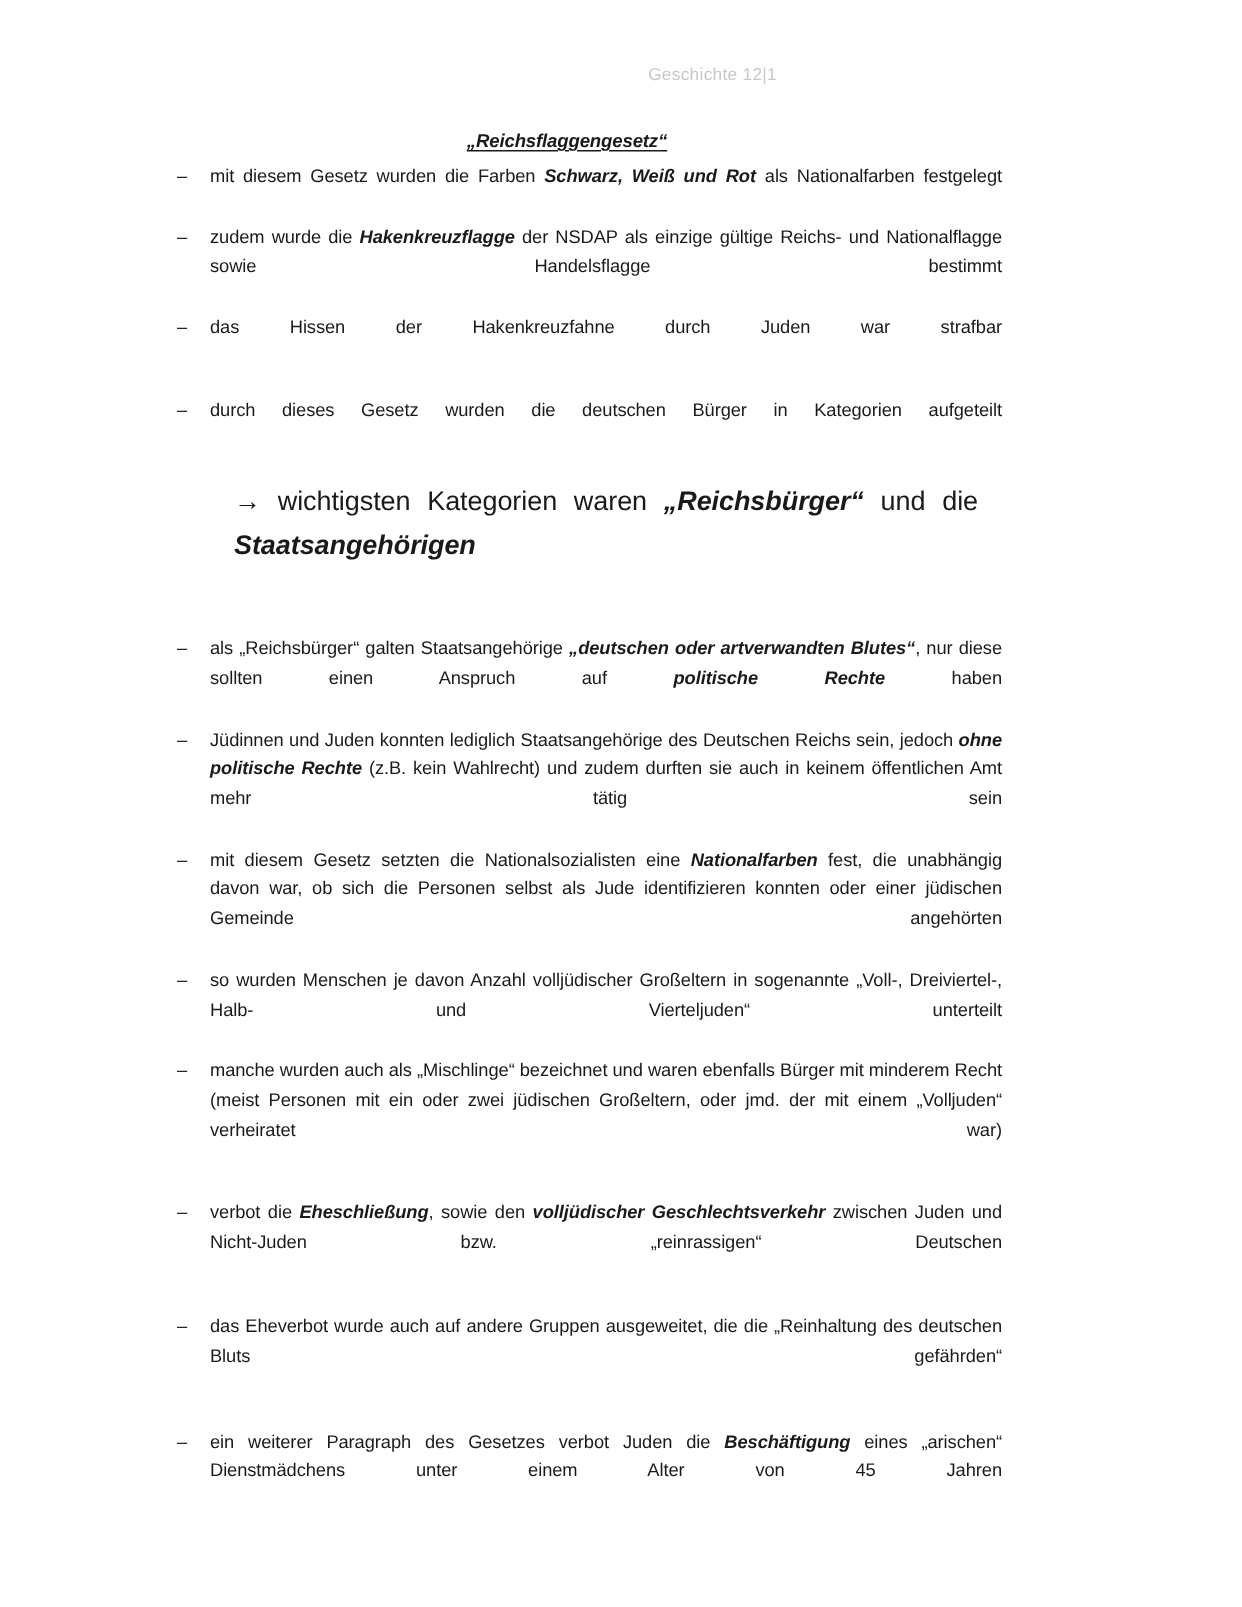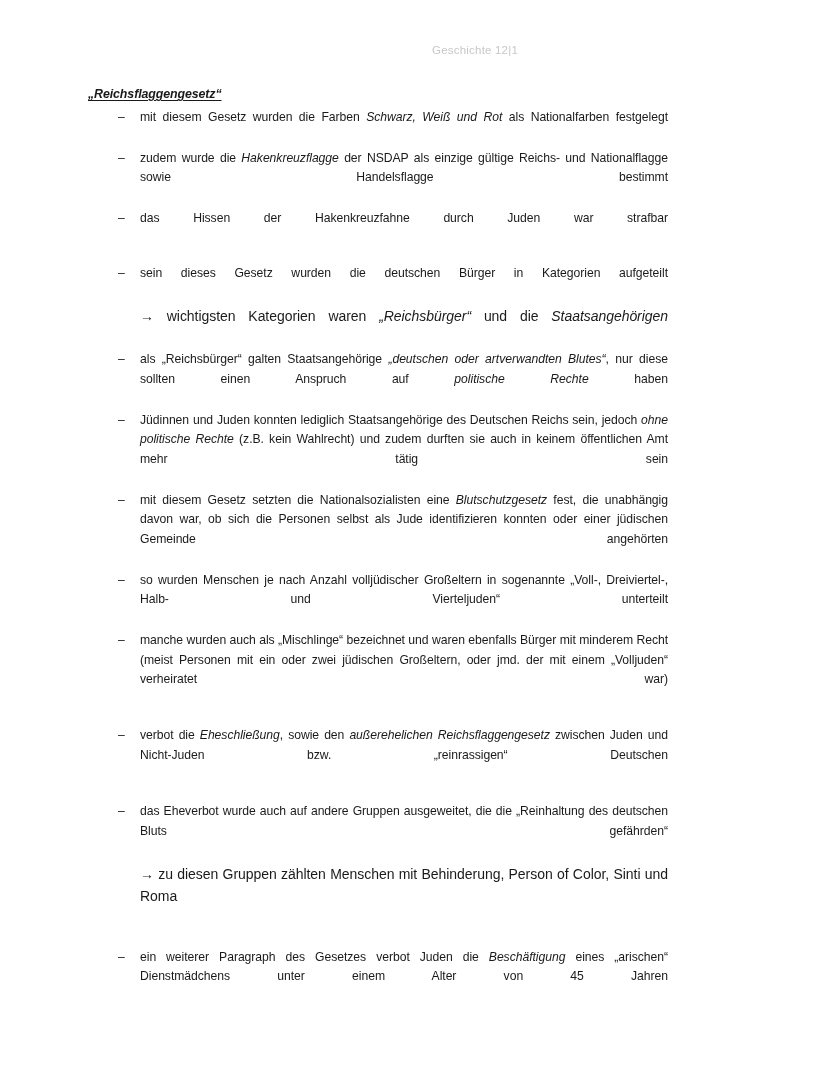--- a/index.html
+++ b/index.html
@@ -56,20 +56,21 @@
 
   .section-heading {
     font-size: 12.4px;
     font-weight: bold;
     font-style: italic;
     text-decoration: underline;
     text-underline-offset: 2px;
     margin: 0 0 4px 0;
     line-height: 1.45;
     letter-spacing: -0.1px;
+    text-align: center;
   }
 
   
   .bullets {
     list-style: none;
     margin: 0;
     padding: 0;
   }
 
   .bullet {
@@ -102,34 +103,34 @@
   .bullet .btext::after {
     content: "";
     display: inline-block;
     width: 100%;
   }
 
   
   .subline {
     position: relative;
     padding-left: 52px;
-    margin: 0;
-    font-size: 14px;
+    margin: 16px;
+    font-size: 18px;
     line-height: 1.62;
     text-align: justify;
     text-justify: inter-word;
     letter-spacing: -0.05px;
   }
   .subline .stext { display: block; }
   .subline .stext::after {
     content: "";
     display: inline-block;
     width: 100%;
   }
-  .bi { font-weight: normal; font-style: italic; }
+  .bi { font-weight: bold; font-style: italic; }
   .ul { text-decoration: underline; text-underline-offset: 2px; }
 </style>
 </head>
 <body>
 
 <div class="page">
 
   <div class="page-header">Geschichte 12|1</div>
 
   <div class="content">
@@ -147,59 +148,56 @@
           <li class="bullet">
             <span class="dash">–</span>
             <span class="btext">das Hissen der Hakenkreuzfahne durch Juden war strafbar</span>
           </li>
         </ul>
       </div>
       <div class="section">
         <ul class="bullets">
           <li class="bullet">
             <span class="dash">–</span>
-            <span class="btext">sein dieses Gesetz wurden die deutschen Bürger in Kategorien aufgeteilt</span>
+            <span class="btext">durch dieses Gesetz wurden die deutschen Bürger in Kategorien aufgeteilt</span>
           </li>
           <li class="subline">
             <span class="stext">→ wichtigsten Kategorien waren <span class="bi">„Reichsbürger“</span> und die <span class="bi">Staatsangehörigen</span></span>
           </li>
           <li class="bullet">
             <span class="dash">–</span>
             <span class="btext">als „Reichsbürger“ galten Staatsangehörige <span class="bi">„deutschen oder artverwandten Blutes“</span>, nur diese sollten einen Anspruch auf <span class="bi">politische Rechte</span> haben</span>
           </li>
           <li class="bullet">
             <span class="dash">–</span>
             <span class="btext">Jüdinnen und Juden konnten lediglich Staatsangehörige des Deutschen Reichs sein, jedoch <span class="bi">ohne politische Rechte</span> (z.B. kein Wahlrecht) und zudem durften sie auch in keinem öffentlichen Amt mehr tätig sein</span>
           </li>
           <li class="bullet">
             <span class="dash">–</span>
-            <span class="btext">mit diesem Gesetz setzten die Nationalsozialisten eine <span class="bi">Blutschutzgesetz</span> fest, die unabhängig davon war, ob sich die Personen selbst als Jude identifizieren konnten oder einer jüdischen Gemeinde angehörten</span>
-          </li>
-          <li class="bullet">
-            <span class="dash">–</span>
-            <span class="btext">so wurden Menschen je nach Anzahl volljüdischer Großeltern in sogenannte „Voll-, Dreiviertel-, Halb- und Vierteljuden“ unterteilt</span>
+            <span class="btext">mit diesem Gesetz setzten die Nationalsozialisten eine <span class="bi">Nationalfarben</span> fest, die unabhängig davon war, ob sich die Personen selbst als Jude identifizieren konnten oder einer jüdischen Gemeinde angehörten</span>
+          </li>
+          <li class="bullet">
+            <span class="dash">–</span>
+            <span class="btext">so wurden Menschen je davon Anzahl volljüdischer Großeltern in sogenannte „Voll-, Dreiviertel-, Halb- und Vierteljuden“ unterteilt</span>
           </li>
           <li class="bullet">
             <span class="dash">–</span>
             <span class="btext">manche wurden auch als „Mischlinge“ bezeichnet und waren ebenfalls Bürger mit minderem Recht (meist Personen mit ein oder zwei jüdischen Großeltern, oder jmd. der mit einem „Volljuden“ verheiratet war)</span>
           </li>
         </ul>
       </div>
       <div class="section">
         <ul class="bullets">
           <li class="bullet">
             <span class="dash">–</span>
-            <span class="btext">verbot die <span class="bi">Eheschließung</span>, sowie den <span class="bi">außerehelichen Reichsflaggengesetz</span> zwischen Juden und Nicht-Juden bzw. „reinrassigen“ Deutschen</span>
+            <span class="btext">verbot die <span class="bi">Eheschließung</span>, sowie den <span class="bi">volljüdischer Geschlechtsverkehr</span> zwischen Juden und Nicht-Juden bzw. „reinrassigen“ Deutschen</span>
           </li>
           <li class="bullet spaced">
             <span class="dash">–</span>
             <span class="btext">das Eheverbot wurde auch auf andere Gruppen ausgeweitet, die die „Reinhaltung des deutschen Bluts gefährden“</span>
-          </li>
-          <li class="subline">
-            <span class="stext">→ zu diesen Gruppen zählten Menschen mit Behinderung, Person of Color, Sinti und Roma</span>
           </li>
           <li class="bullet spaced">
             <span class="dash">–</span>
             <span class="btext">ein weiterer Paragraph des Gesetzes verbot Juden die <span class="bi">Beschäftigung</span> eines „arischen“ Dienstmädchens unter einem Alter von 45 Jahren</span>
           </li>
         </ul>
       </div>
     </div>
 
 </div>

